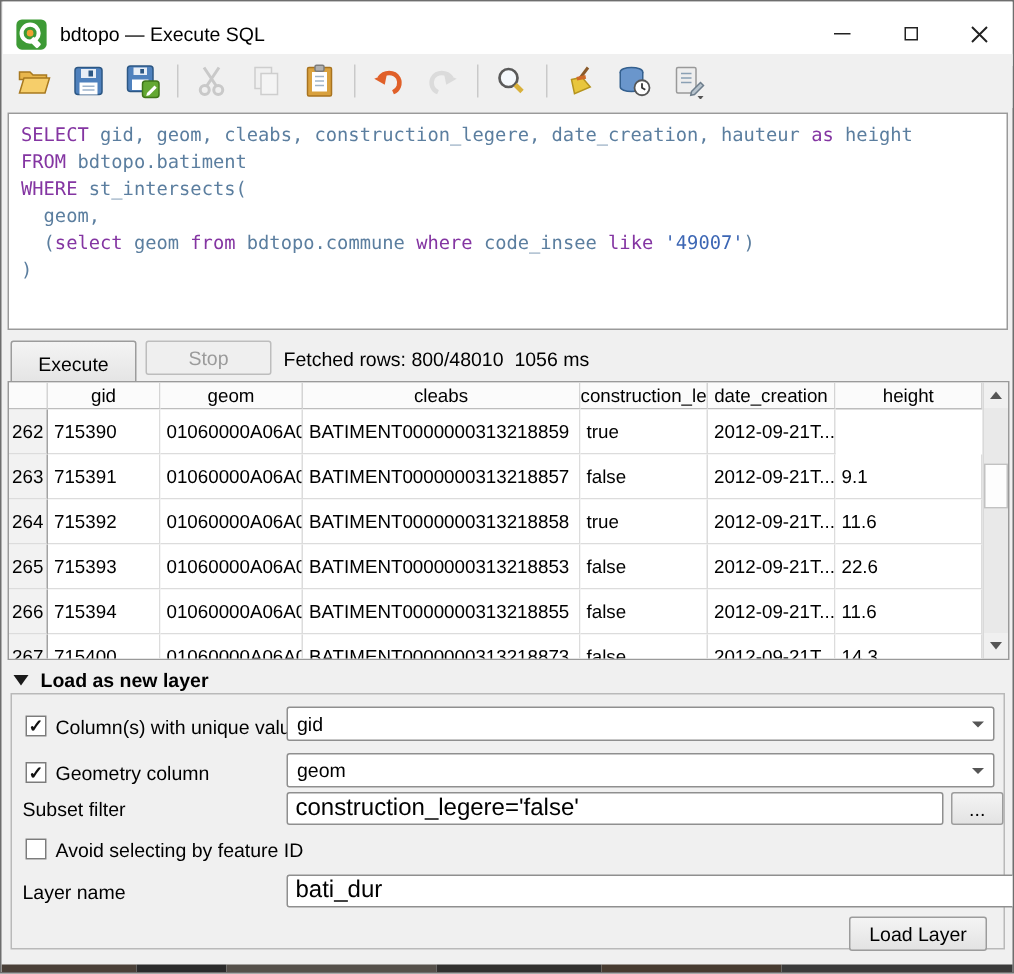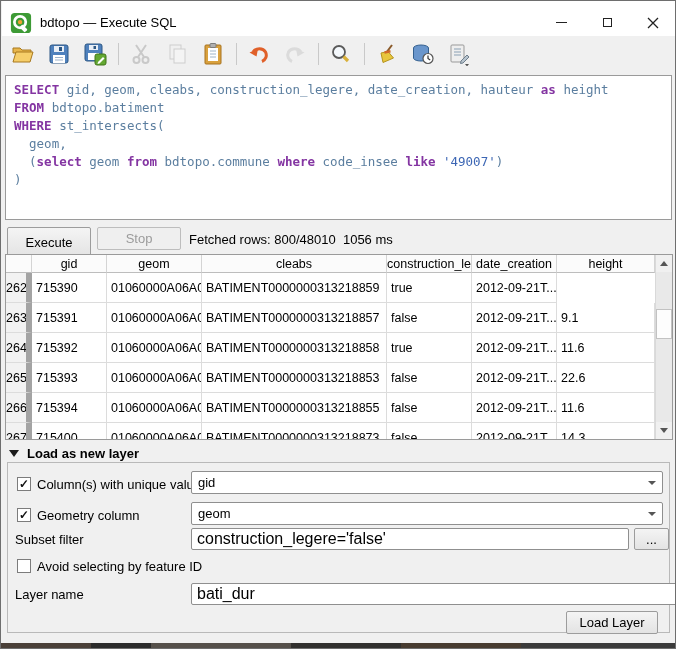--- a/index.html
+++ b/index.html
@@ -19,34 +19,34 @@
   .glyph-max{width:9px;height:9px;border:1px solid #222;}
   
   .toolbar{position:absolute;left:1px;top:35px;width:674px;height:36px;background:#f0f0f0;display:flex;align-items:center;padding-left:6px;}
   .tbtn{width:30px;height:30px;display:flex;align-items:center;justify-content:center;margin-right:6px;border-radius:3px;}
   .tbtn svg{width:24px;height:24px;}
   .tbtn.disabled{opacity:.45;filter:grayscale(1);}
   .tsep{width:1px;height:22px;background:#c9c9c9;margin:0 7px 0 2px;}
   
   .sql-editor{position:absolute;left:4px;top:74px;width:667px;height:145px;background:#fff;border:1px solid #9a9a9a;padding:5px 0 0 8px;overflow:hidden;}
   .sql-editor .line{font-family:"DejaVu Sans Mono",monospace;font-size:12.5px;line-height:18px;white-space:pre;}
-  .tok-kw{font-weight:bold;}
+  .tok-kw{font-weight:normal;}
   
   .btn{display:inline-flex;align-items:center;justify-content:center;background:linear-gradient(#f4f4f4,#e3e3e3);border:1px solid #9c9c9c;border-radius:2px;font-size:13px;color:#000;}
   .btn.disabled{color:#9b9b9b;border-color:#bdbdbd;background:#efefef;}
   #execute-btn{position:absolute;left:6px;top:226px;width:84px;height:31px;}
   #stop-btn{position:absolute;left:96px;top:226px;width:84px;height:23px;}
   .status-text{position:absolute;left:188px;top:231px;white-space:pre;font-size:13px;}
   
   .table-wrap{position:absolute;left:4px;top:253px;width:668px;height:186px;background:#fff;border:1px solid #9a9a9a;overflow:hidden;}
   .tgrid{position:absolute;left:0;top:0;right:17px;}
   .trow{display:grid;grid-template-columns:26px 75px 95px 185px 85px 85px 1fr;}
   .th{height:18px;line-height:18px;background:#fbfbfb;border-right:1px solid #d4d4d4;border-bottom:1px solid #bdbdbd;text-align:center;overflow:hidden;white-space:nowrap;font-size:12.5px;}
   .td{height:30px;line-height:30px;border-right:1px solid #dcdcdc;border-bottom:1px solid #dcdcdc;padding-left:4px;overflow:hidden;white-space:nowrap;font-size:12.5px;background:#fff;}
-  .td.rownum{background:#f2f2f2;text-align:center;padding-left:0;border-right:6px solid #a3a3a3;}
+  .td.rownum{background:#f2f2f2;text-align:center;padding-left:0;border-right:1px solid #a3a3a3;}
   
   .vscroll{position:absolute;top:0;right:0;width:17px;height:100%;background:#f0f0f0;border-left:1px solid #d9d9d9;}
   .sb-btn{position:absolute;left:0;width:16px;height:17px;display:flex;align-items:center;justify-content:center;background:#f0f0f0;}
   .sb-up{top:0;}
   .sb-down{bottom:0;}
   .tri-up{width:0;height:0;border-left:4px solid transparent;border-right:4px solid transparent;border-bottom:5px solid #555;}
   .tri-down{width:0;height:0;border-left:4px solid transparent;border-right:4px solid transparent;border-top:5px solid #555;}
   .sb-track{position:absolute;left:0;top:17px;bottom:17px;width:16px;background:#e9e9e9;}
   .sb-thumb{position:absolute;left:0;top:37px;width:16px;height:30px;background:#fdfdfd;border:1px solid #c2c2c2;}
   

